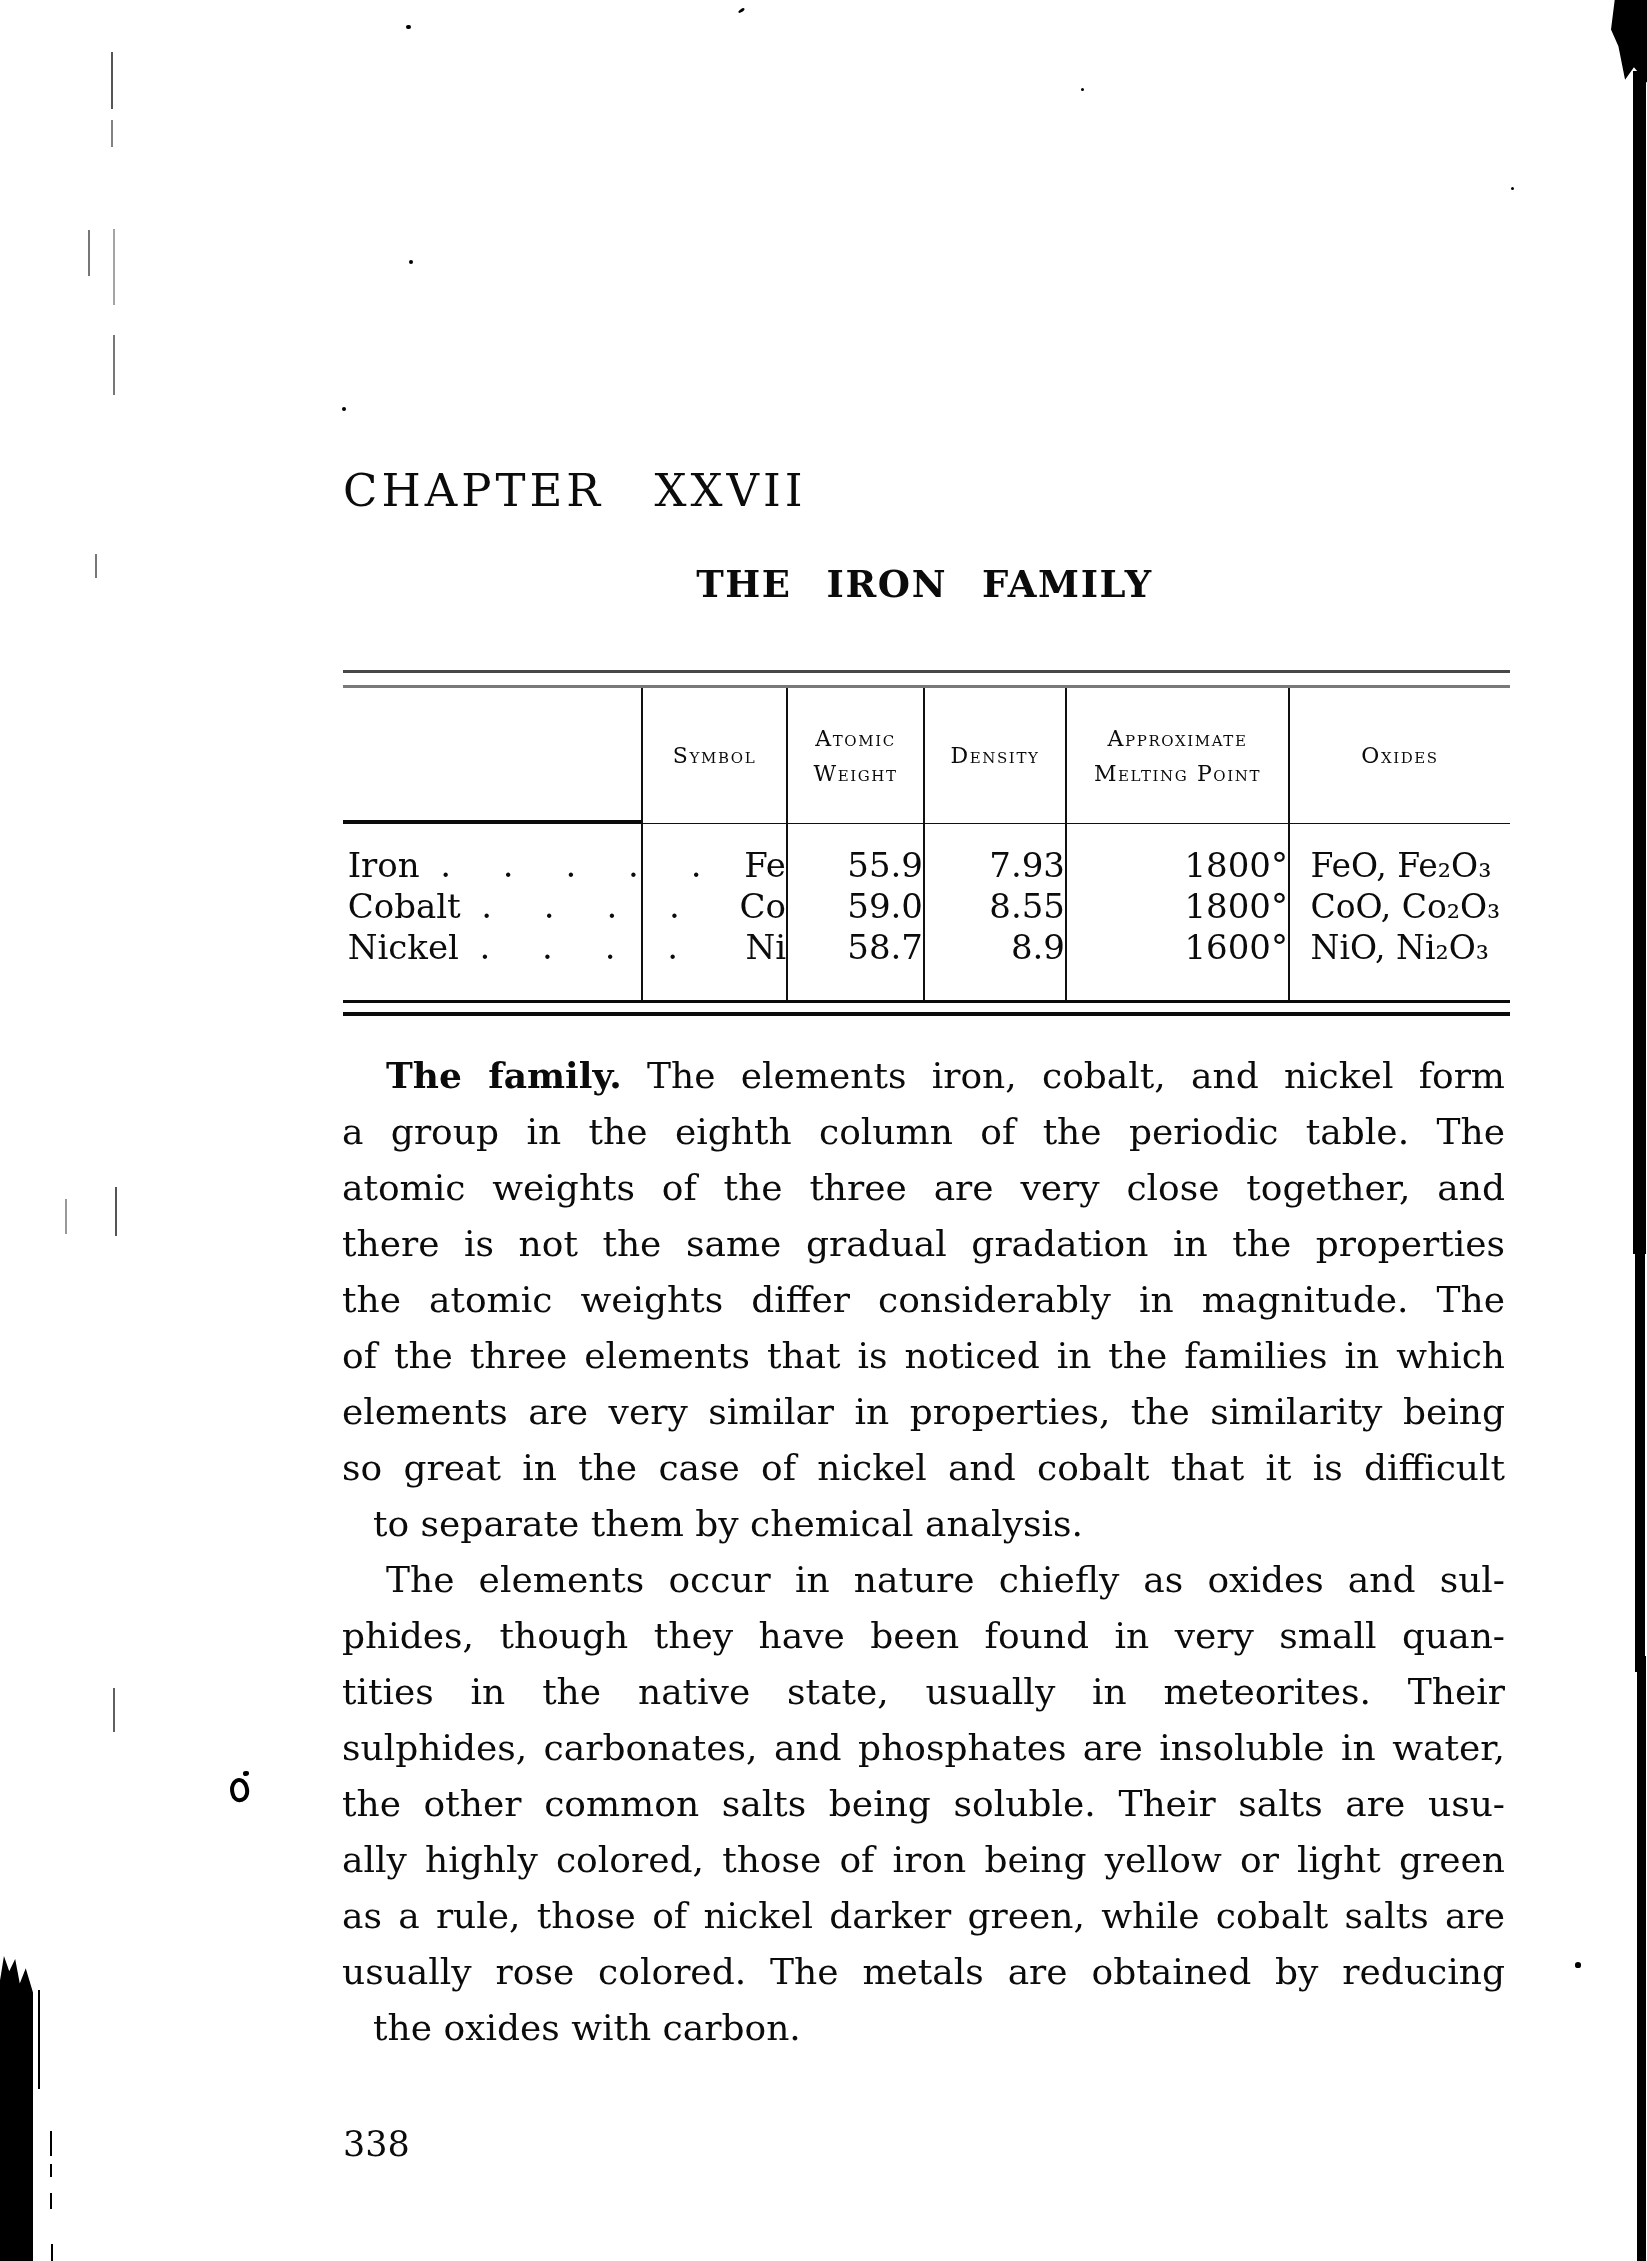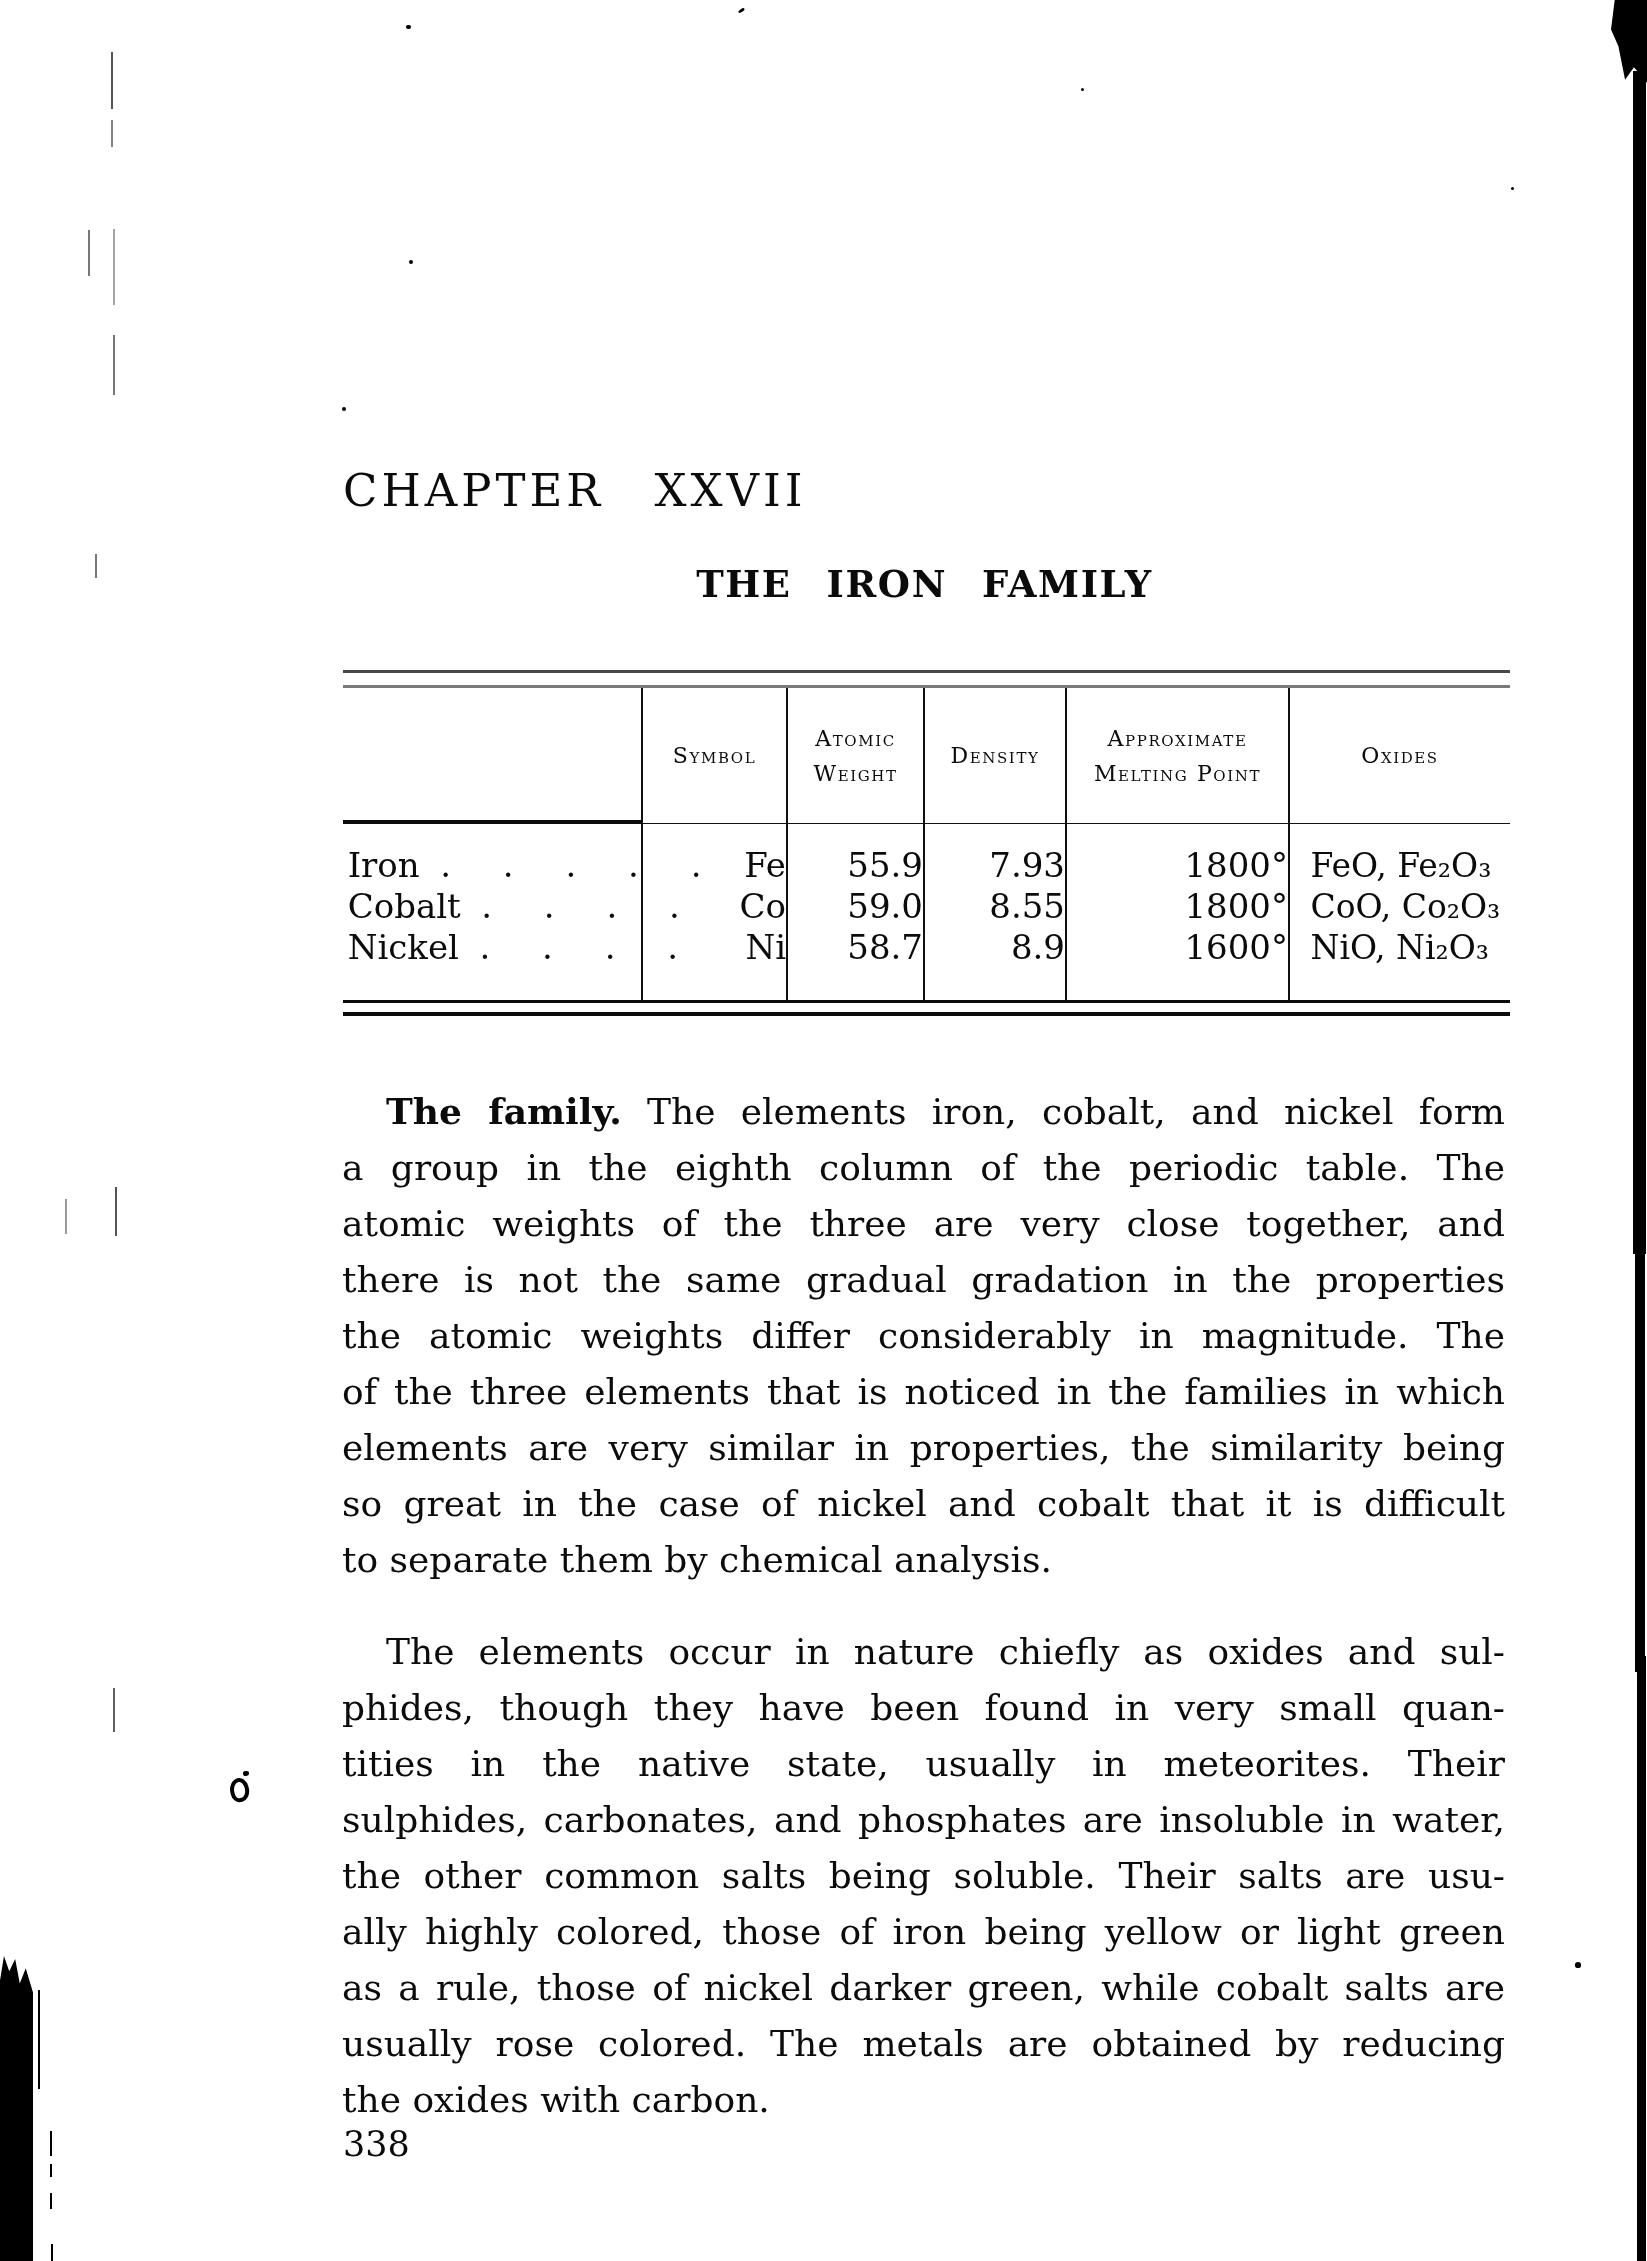--- a/index.html
+++ b/index.html
@@ -45,22 +45,22 @@
   .td.c{text-align:right;}
   .td.el{padding-left:4.7px;}
   .td.ox{padding-left:20.5px; font-size:33px;}
   .leader{margin-left:20.5px; letter-spacing:20.5px;}
   
   .bodytext{
     position:absolute; left:342px; top:1047px; width:1163px;
     font-size:36px; line-height:56px;
   }
   .line{text-align:justify; text-align-last:justify;}
-  .line.pfirst{text-indent:44px;margin-top:36px;}
-  .line.pend{text-align-last:left;}
+  .line.pfirst{text-indent:44px;}
+  .line.pend{text-align-last:left;margin-left:31px;}
   .lead{font-weight:bold;}
   .pagenum{
     position:absolute; left:343px; top:2124px; width:1163px;
     font-size:35px;
   }
   
   .art{position:absolute; background:#000;}
   .a-tr{left:1611px; top:0; width:37px; height:84px;
     clip-path:polygon(10% 0,100% 0,100% 100%,62% 80%,38% 95%,20% 55%,0 35%);}
   .a-re1{left:1633px; top:71px; width:12.6px; height:1183px;}

